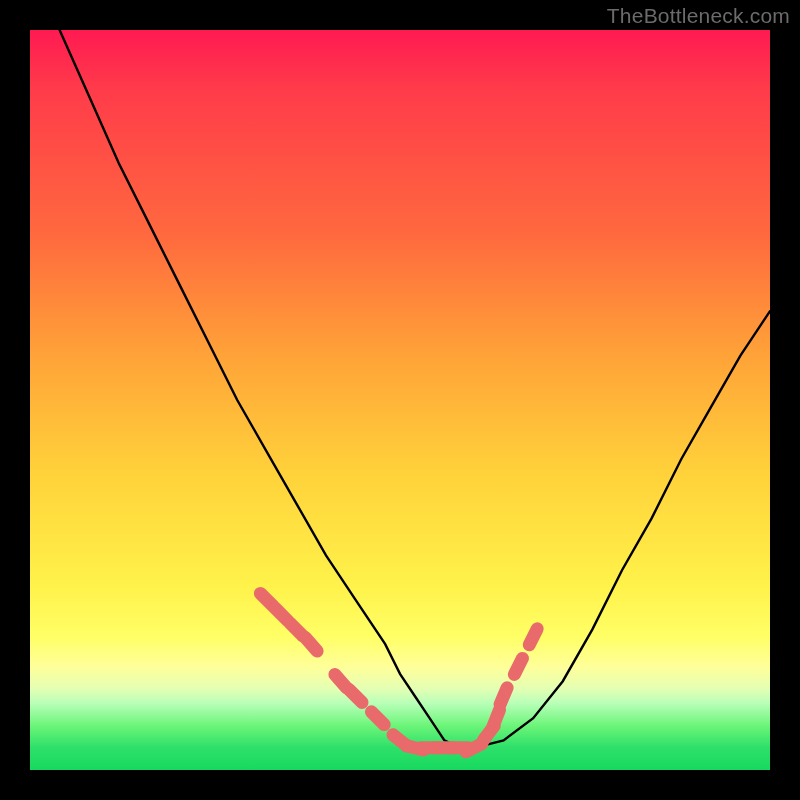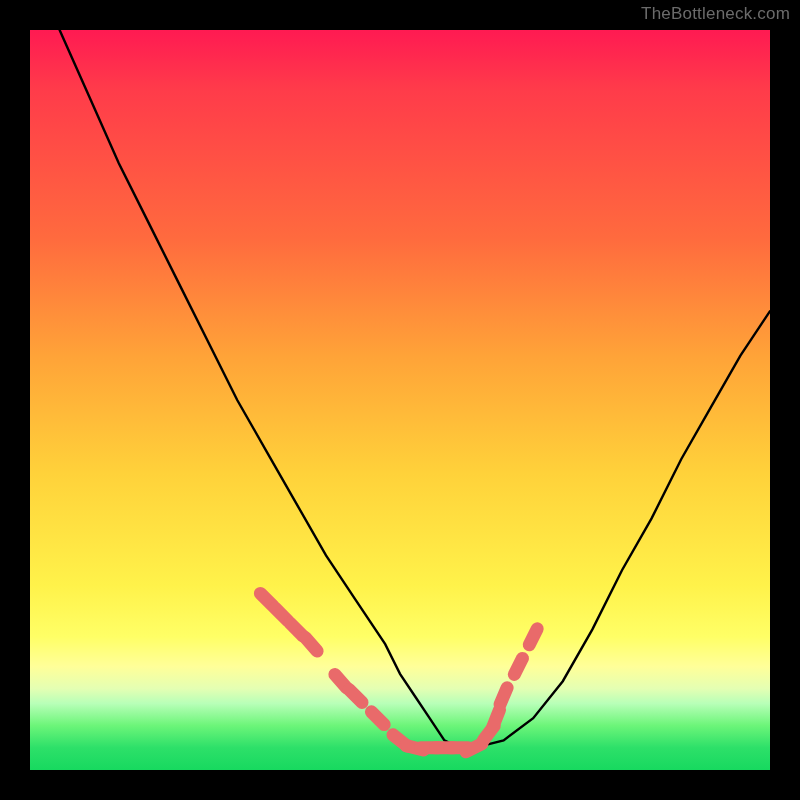--- a/index.html
+++ b/index.html
@@ -41,21 +41,21 @@
       #6cf579 94%,
       #2de069 97%,
       #17d95f 100%
     );
   }
   .watermark {
     position: absolute;
     top: 4px;
     right: 10px;
     color: #6b6b6b;
-    font-size: 17px;
+    font-size: 21px;
     font-weight: 500;
     letter-spacing: 0.2px;
   }
   svg.curve {
     position: absolute;
     top: 0;
     left: 0;
     width: 740px;
     height: 740px;
     overflow: visible;

